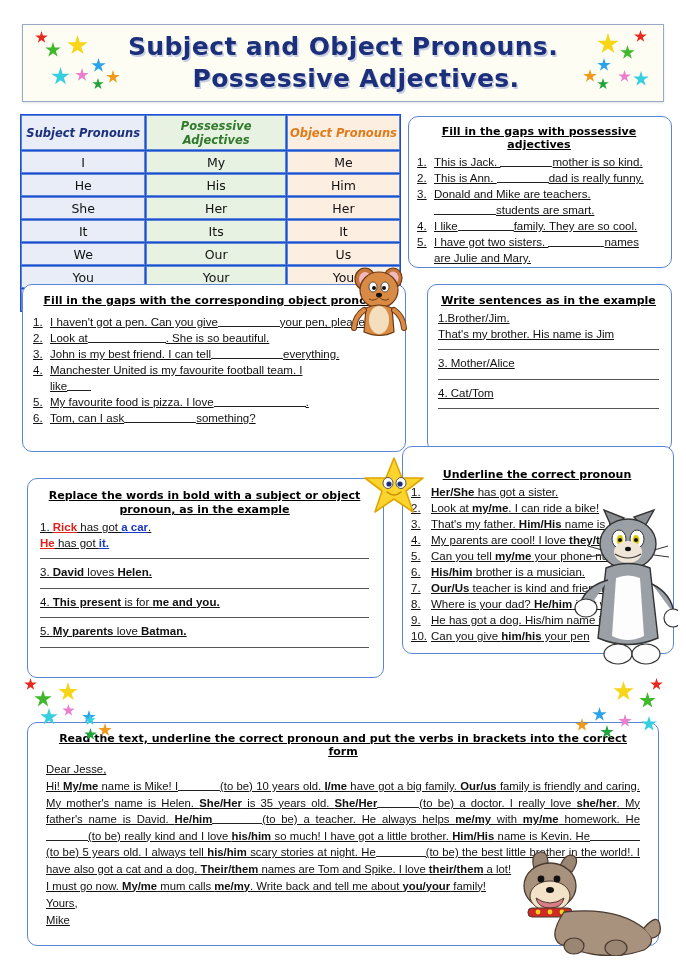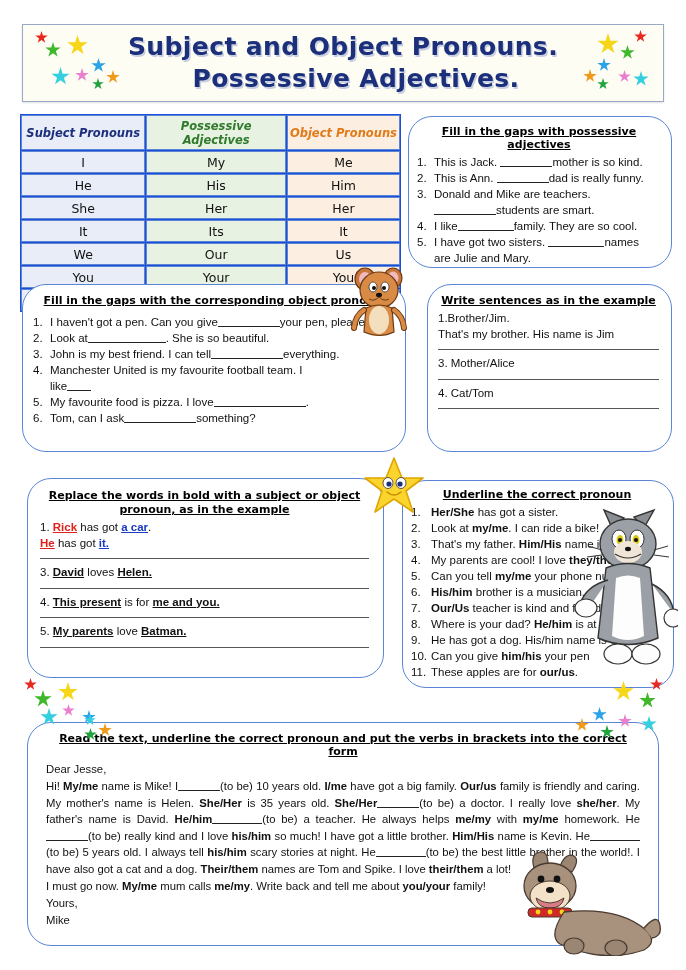--- a/index.html
+++ b/index.html
@@ -35,21 +35,22 @@
     position:absolute;
     clip-path: polygon(50% 0%, 61% 35%, 98% 35%, 68% 57%, 79% 91%, 50% 70%, 21% 91%, 32% 57%, 2% 35%, 39% 35%);
     filter: drop-shadow(0.5px 1px 0.5px rgba(0,0,0,.28));
   }
 
   
   .card{
     position:absolute;
     background:#ffffff;
     border:1.6px solid #5b86d6;
-    border-radius:24px;
+    border-radius:10px;
+    text-decoration:underline;
   }
   .ex-title{
     text-align:center;
     font-family:"DejaVu Sans", sans-serif;
     font-weight:700; font-size:11px;
     text-decoration:underline;
     color:#000; margin:0 0 3px 0;
   }
   .ln{ font-size:11.5px; line-height:15.5px; color:#111; }
   .ol{ margin:0; padding:0; list-style:none; }
@@ -259,21 +260,21 @@
         <div class="wline"></div>
         <div class="ln"><span>3. </span><span style="font-weight: 700; text-decoration: underline;">David</span><span> loves </span><span style="font-weight: 700; text-decoration: underline;">Helen.</span></div>
         <div class="wline"></div>
         <div class="ln"><span>4. </span><span style="font-weight: 700; text-decoration: underline;">This present</span><span> is for </span><span style="font-weight: 700; text-decoration: underline;">me and you.</span></div>
         <div class="wline"></div>
         <div class="ln"><span>5. </span><span style="font-weight: 700; text-decoration: underline;">My parents</span><span> love </span><span style="font-weight: 700; text-decoration: underline;">Batman.</span></div>
         <div class="wline"></div>
       </div>
   </div>
 
-  <div class="card" style="left:402px; top:480px; width:272px; height:208px; padding:7px 10px 4px 8px;">
+  <div class="card" style="left:402px; top:446px; width:272px; height:208px; padding:21px 10px 4px 8px;">
     <div class="ex-title">Underline the correct pronoun</div>
     <ul class="ol" id="ex5-list">
         <li>
           <span class="num" style="min-width: 16px;">1.</span>
           <span class="txt"><b>Her/She</b><span> has got a sister.</span></span>
         </li>
         <li>
           <span class="num" style="min-width: 16px;">2.</span>
           <span class="txt"><span>Look at </span><b>my/me</b><span>. I can ride a bike!</span></span>
         </li>
@@ -301,24 +302,20 @@
           <span class="num" style="min-width: 16px;">8.</span>
           <span class="txt"><span>Where is your dad? </span><b>He/him</b><span> is at work</span></span>
         </li>
         <li>
           <span class="num" style="min-width: 16px;">9.</span>
           <span class="txt"><span>He has got a dog. His/him name is Spike</span></span>
         </li>
         <li>
           <span class="num" style="min-width: 16px;">10.</span>
           <span class="txt"><span>Can you give </span><b>him/his</b><span> your pen</span></span>
-        </li>
-        <li>
-          <span class="num" style="min-width: 16px;">11.</span>
-          <span class="txt"><span>These apples are for </span><b>our/us</b><span>.</span></span>
         </li>
       </ul>
   </div>
 
   <div class="card letter" style="left:27px; top:722px; width:632px; height:224px; padding:9px 18px 8px 18px;">
     <div class="ex-title" style="font-size:11px;">Read the text, underline the correct pronoun and put the verbs in brackets into the correct form</div>
     <div id="ex6-body" style="margin-top:3px;">
         <p><span>Dear Jesse,</span></p>
         <p><span>Hi! </span><b>My/me</b><span> name is Mike! I</span><span class="gap" style="width: 42px;"></span><span>(to be) 10 years old. </span><b>I/me</b><span> have got a big family. </span><b>Our/us</b><span> family is friendly and caring. My mother's name is Helen. </span><b>She/Her</b><span> is 35 years old.  </span><b>She/Her</b><span class="gap" style="width: 42px;"></span><span>(to be)  a doctor. I really love </span><b>she/her</b><span>. My father's name is David. </span><b>He/him</b><span class="gap" style="width: 50px;"></span><span>(to be) a teacher. He always helps </span><b>me/my</b><span> with </span><b>my/me</b><span> homework. He</span><span class="gap" style="width: 42px;"></span><span>(to be) really kind and I love </span><b>his/him</b><span> so much! I have got a little brother. </span><b>Him/His</b><span> name is Kevin. He</span><span class="gap" style="width: 50px;"></span><span>(to be) 5 years old. I always tell </span><b>his/him</b><span> scary stories at night. He</span><span class="gap" style="width: 50px;"></span><span>(to be) the best little brother in the world!. I have also got a cat and a dog. </span><b>Their/them</b><span> names are Tom and Spike. I love </span><b>their/them</b><span> a lot!</span></p>
         <p><span>I must go now. </span><b>My/me</b><span> mum calls </span><b>me/my</b><span>.  Write back and tell me about </span><b>you/your</b><span> family!</span></p>

